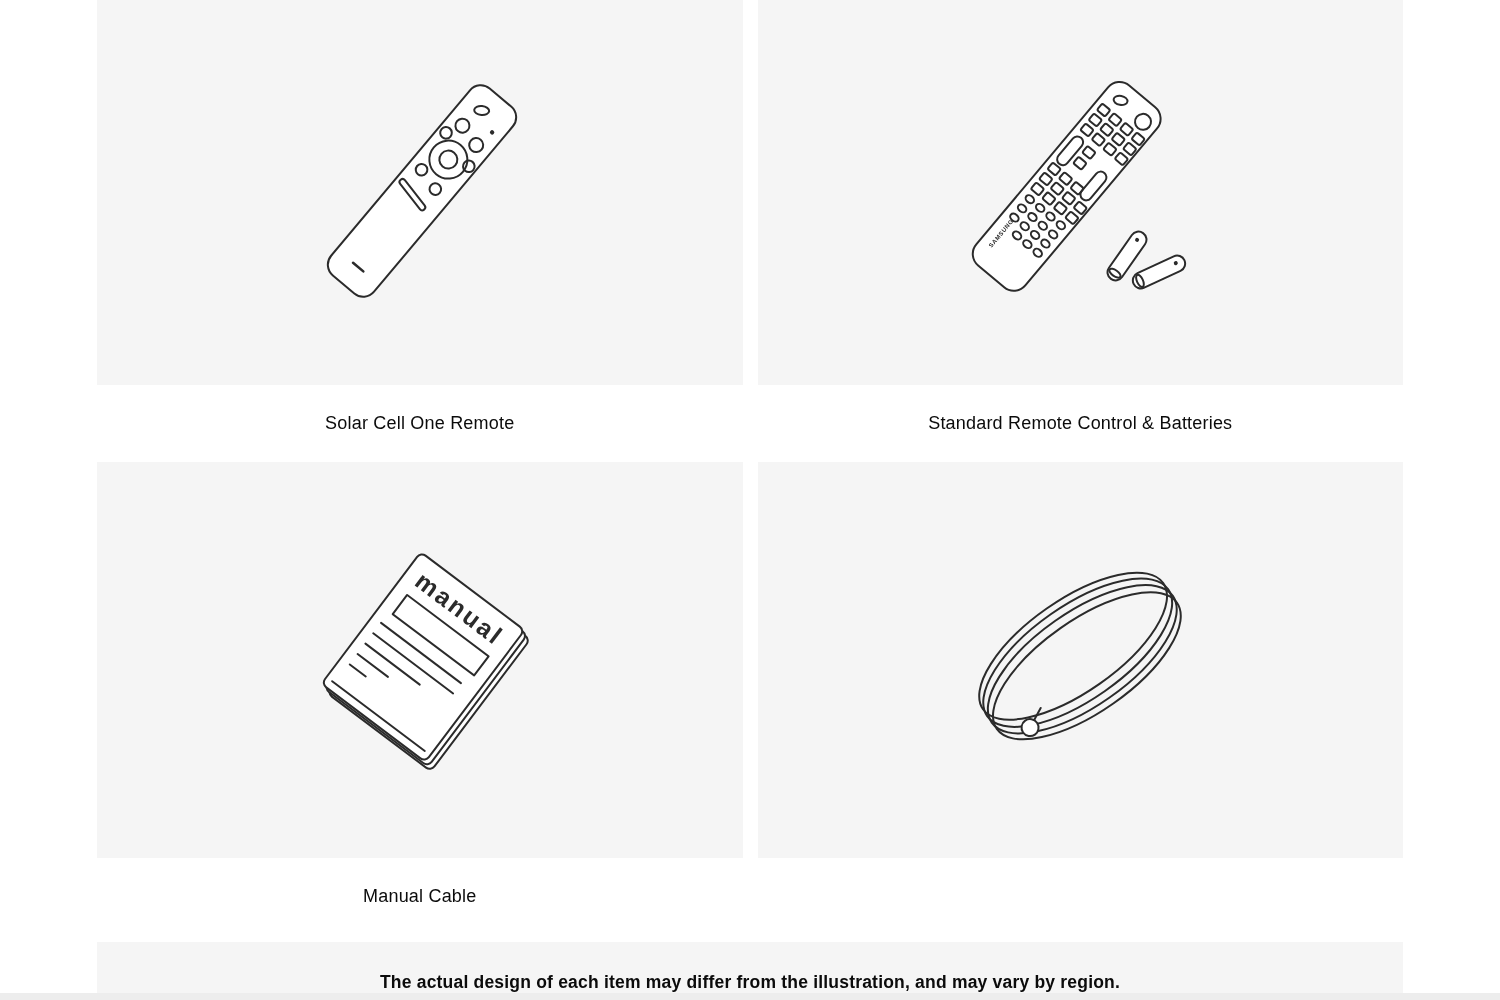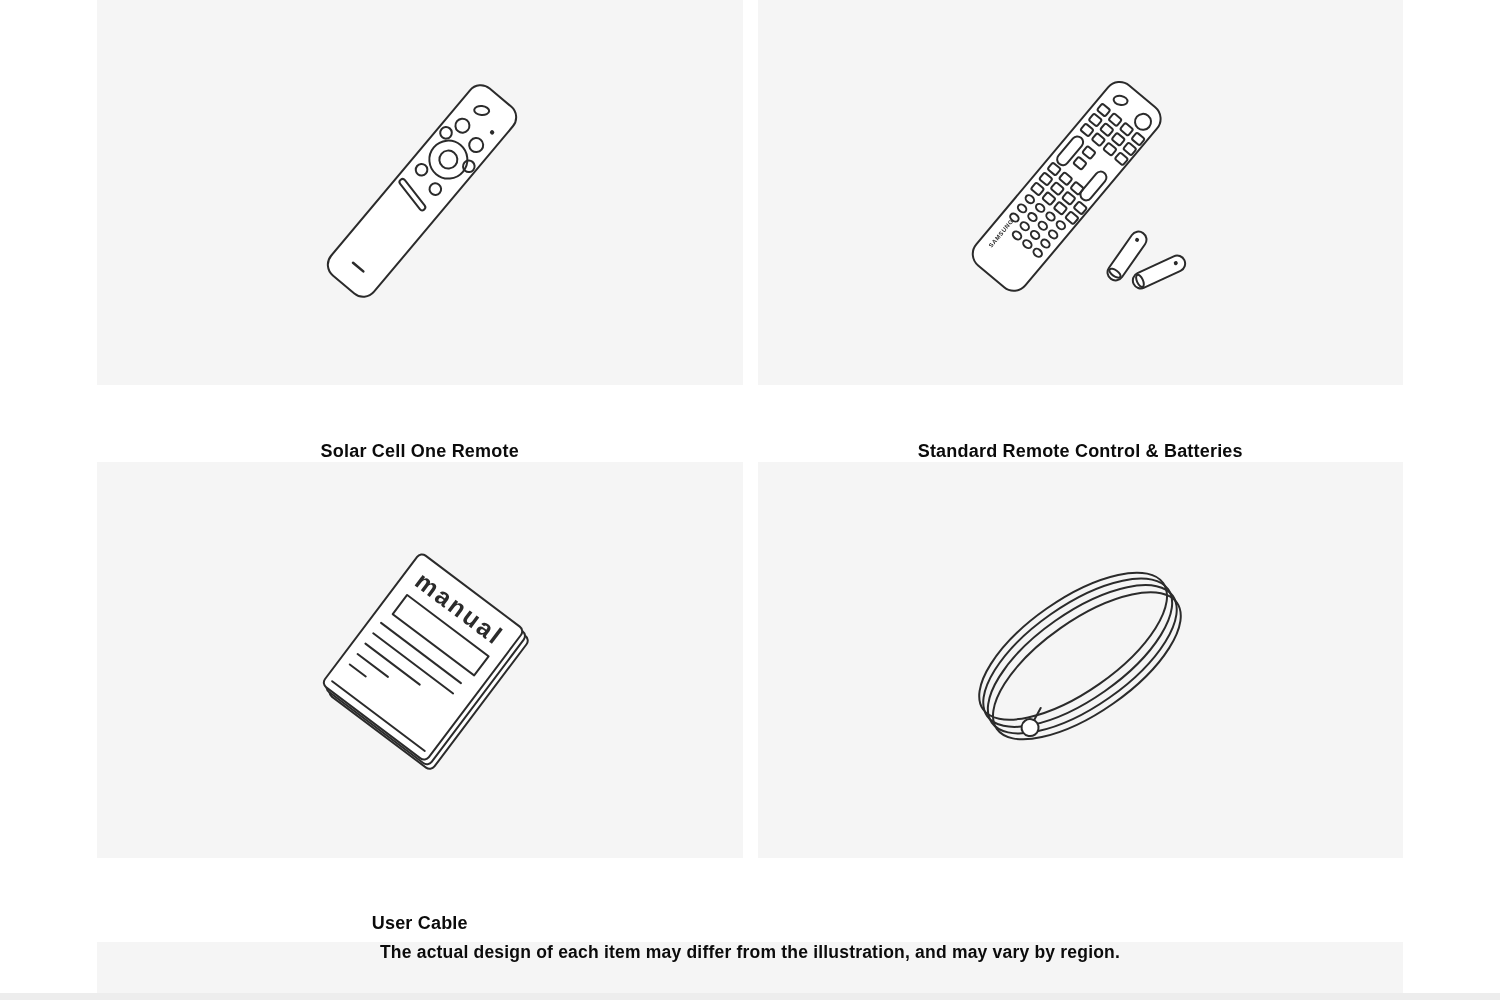--- a/index.html
+++ b/index.html
@@ -24,35 +24,35 @@
     background: #f5f5f5;
     display: flex;
     align-items: center;
     justify-content: center;
   }
   .panel.top { height: 385px; }
   .panel.bottom { height: 396px; }
   .caption {
     height: 77px;
     display: flex;
-    align-items: flex-end;
+    align-items: center;
     justify-content: center;
     font-size: 18px;
-    font-weight: 700;
+    font-weight: 400;
     letter-spacing: 0.2px;
     color: #0b0b0b;
   }
   .caption.second { height: 84px; padding-bottom: 8px; box-sizing: border-box; }
   .footer {
     margin: 0 97px;
     width: 1306px;
     height: 51px;
     background: #f5f5f5;
     display: flex;
-    align-items: flex-start;
+    align-items: flex-end;
     justify-content: center;
     font-size: 17.5px;
     font-weight: 600;
     letter-spacing: 0.2px;
     color: #0b0b0b;
   }
   .bottom-band {
     width: 1500px;
     height: 7px;
     background: #ededed;
@@ -190,21 +190,21 @@
           <ellipse cx="0" cy="-4" rx="110.5" ry="47"></ellipse>
           <ellipse cx="0" cy="4" rx="110.5" ry="47"></ellipse>
           <ellipse cx="0" cy="12" rx="110" ry="46"></ellipse>
           <circle class="body" cx="-82" cy="30" r="8.5"></circle>
           <line x1="-74" y1="26" x2="-62" y2="20"></line>
         </g>
       </svg>
     </div>
 
     <div class="caption second">
-      <span>User Cable</span>
+      <span>Manual Cable</span>
     </div>
 
   </div>
 </div>
 
 <div class="footer">
   <span>The actual design of each item may differ from the illustration, and may vary by region.</span>
 </div>
 
 <div class="bottom-band"></div>

